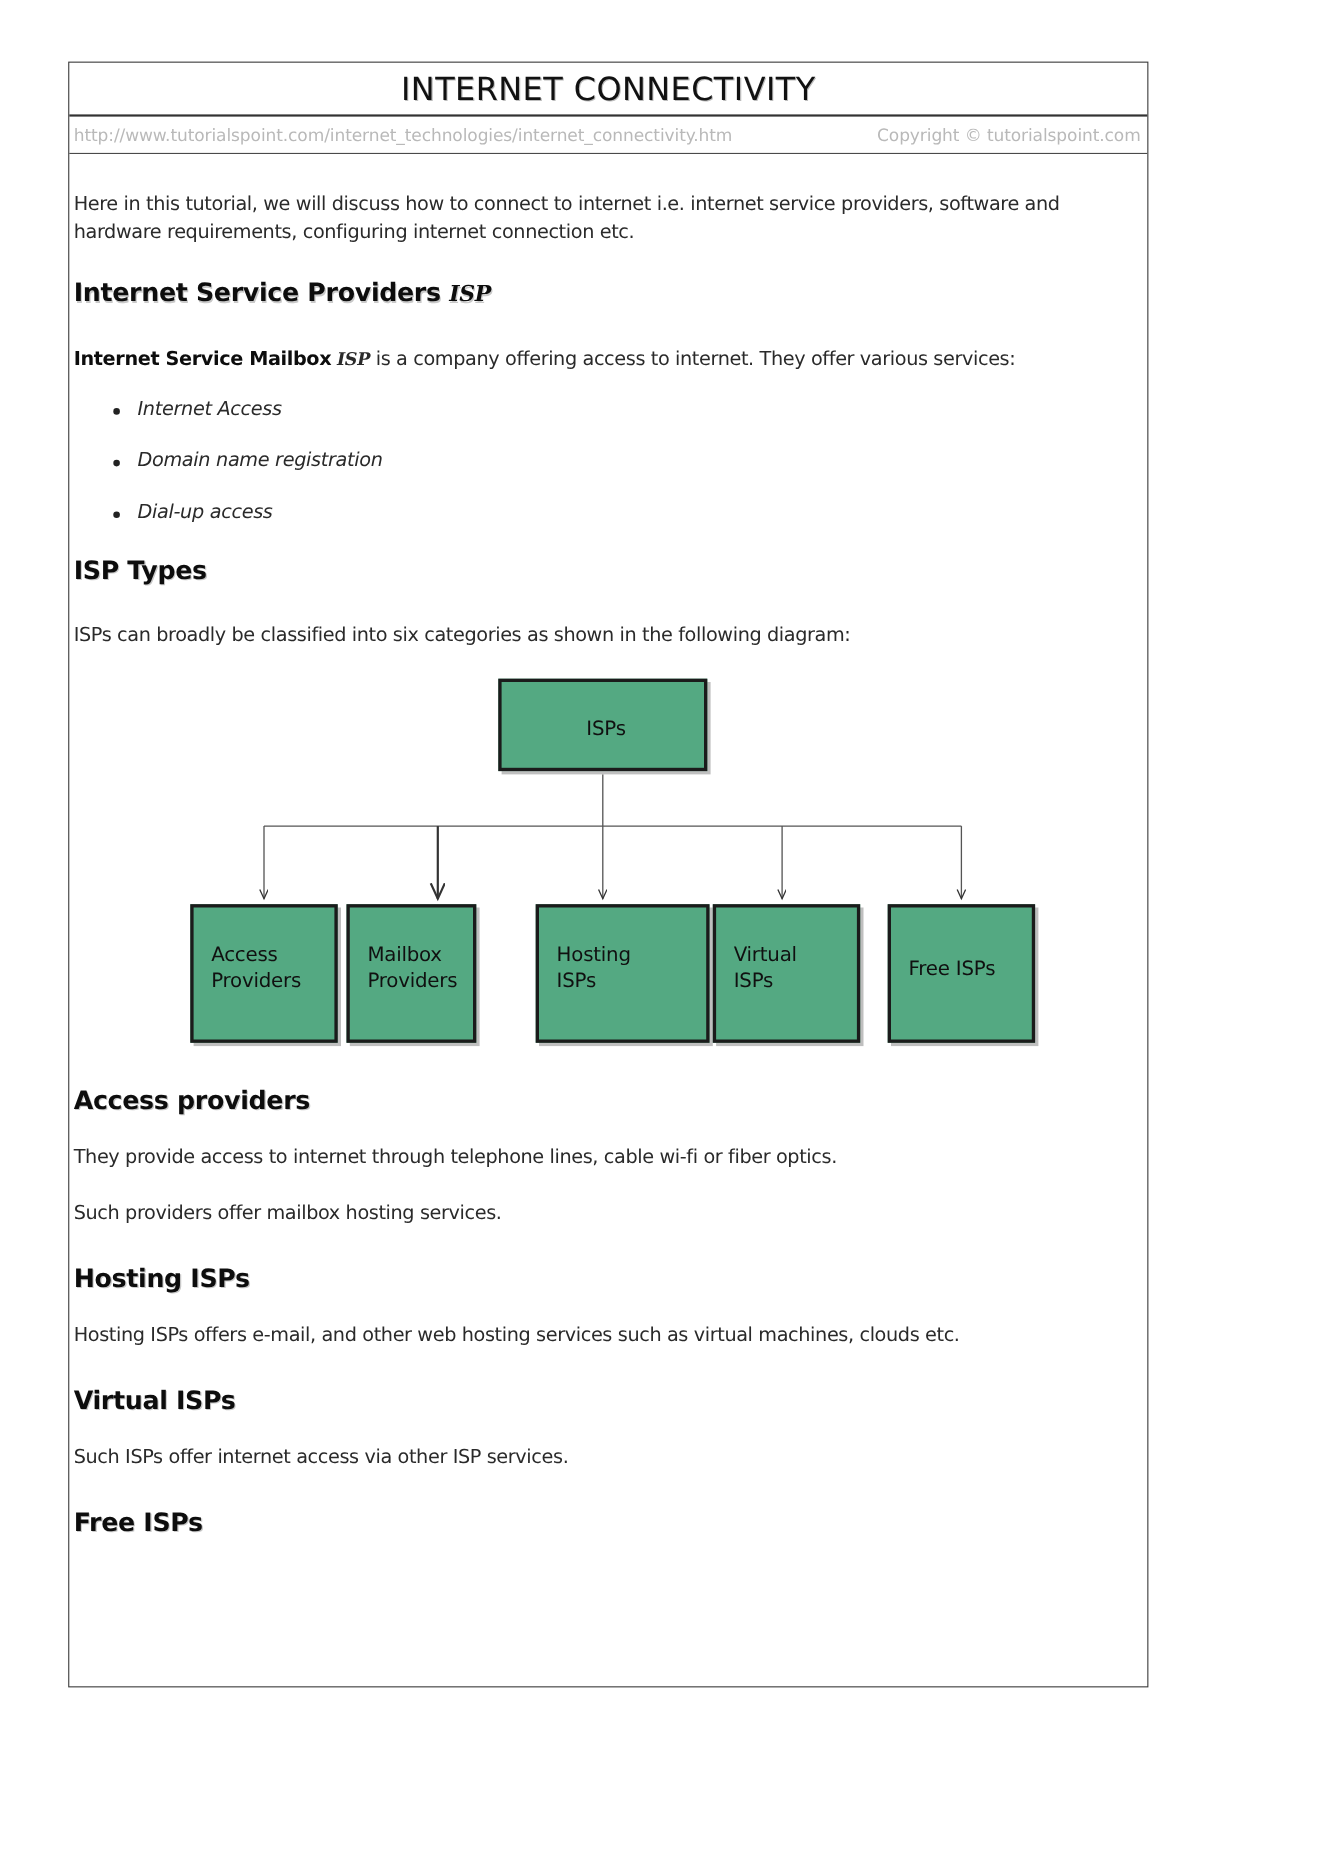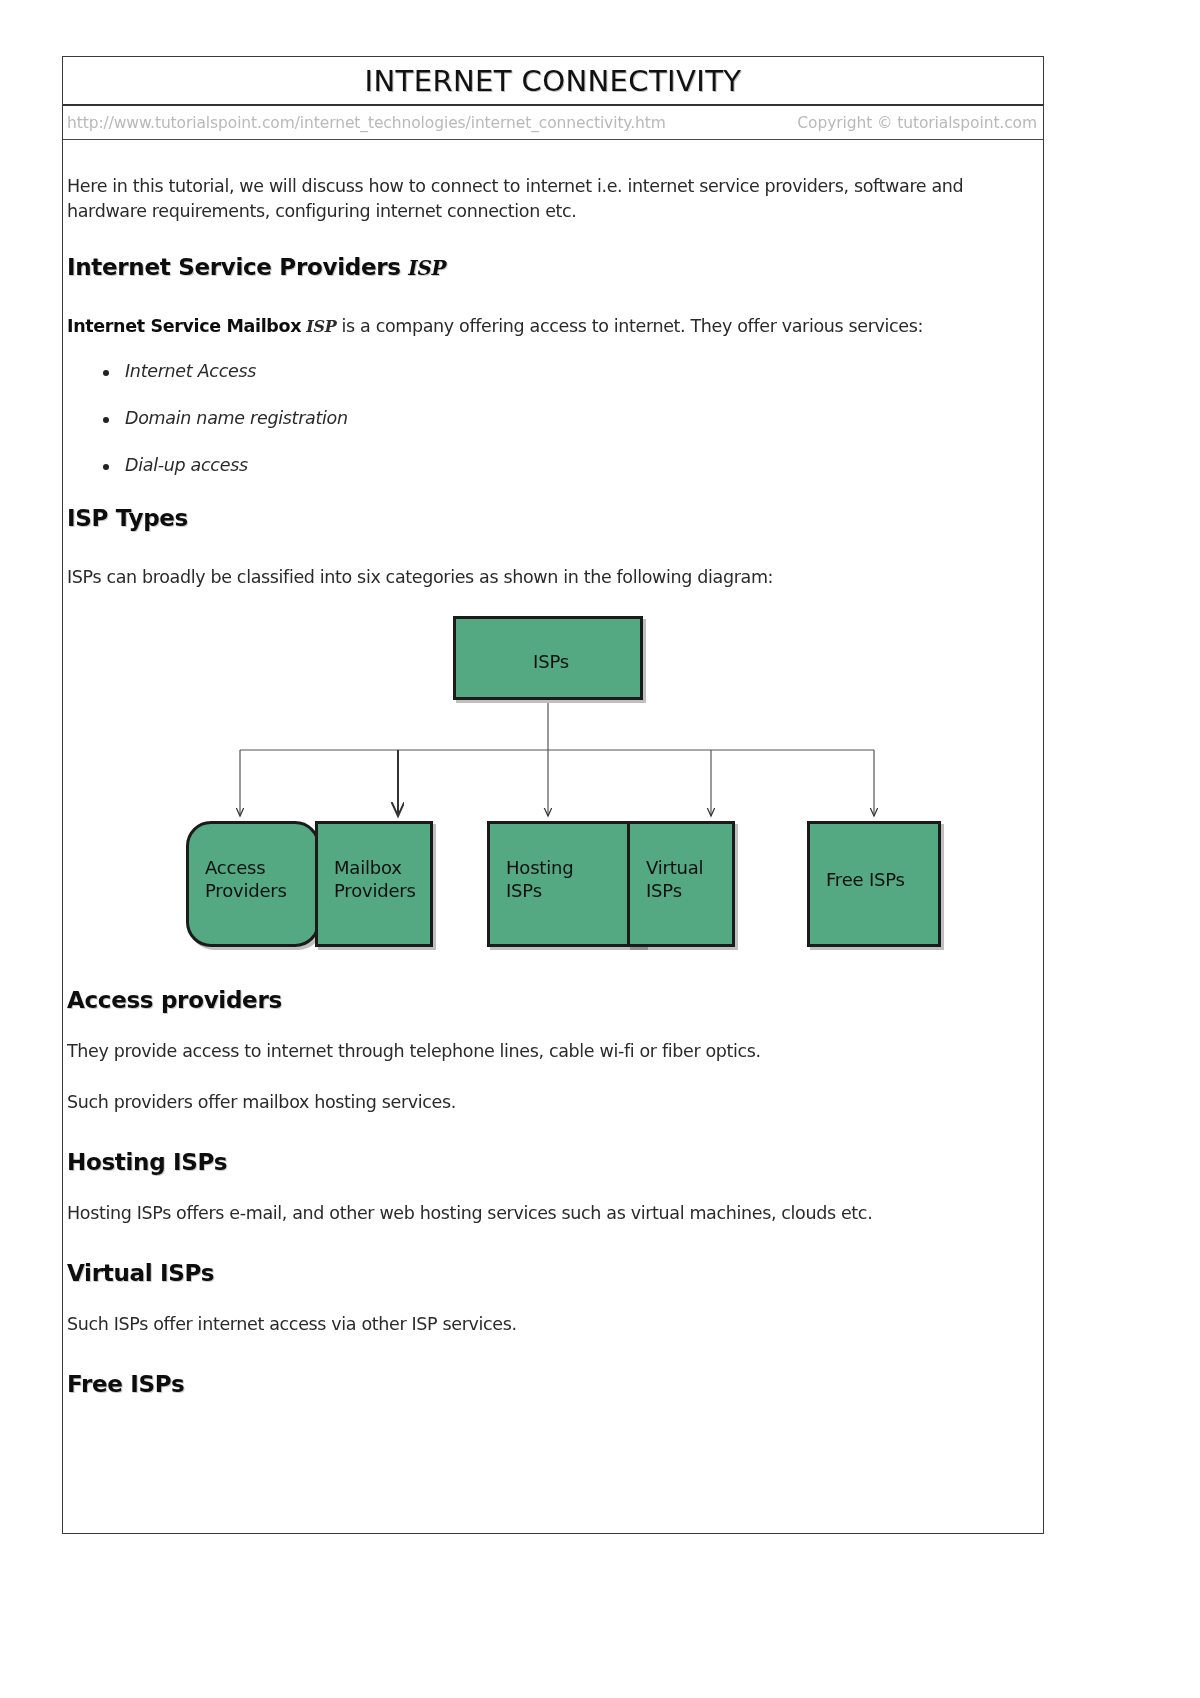--- a/index.html
+++ b/index.html
@@ -171,24 +171,24 @@
     height: 126px;
   }
   .child .node-label {
     left: 16px;
     top: 32px;
   }
   .child.free .node-label {
     left: 16px;
     top: 44px;
   }
-  .c0 { left: 119px; width: 134px; border-radius: 25px; }
+  .c0 { left: 106px; width: 134px; }
   .c1 { left: 248px; width: 118px; }
   .c2 { left: 420px; width: 158px; }
-  .c3 { left: 560px; width: 108px; }
+  .c3 { left: 581px; width: 134px; }
   .c4 { left: 740px; width: 134px; }
 
   
   .lower h2.section { margin-top: 34px; }
   .lower p.para { margin-top: 26px; }
 </style>
 </head>
 <body>
 
 <div class="page-frame">

